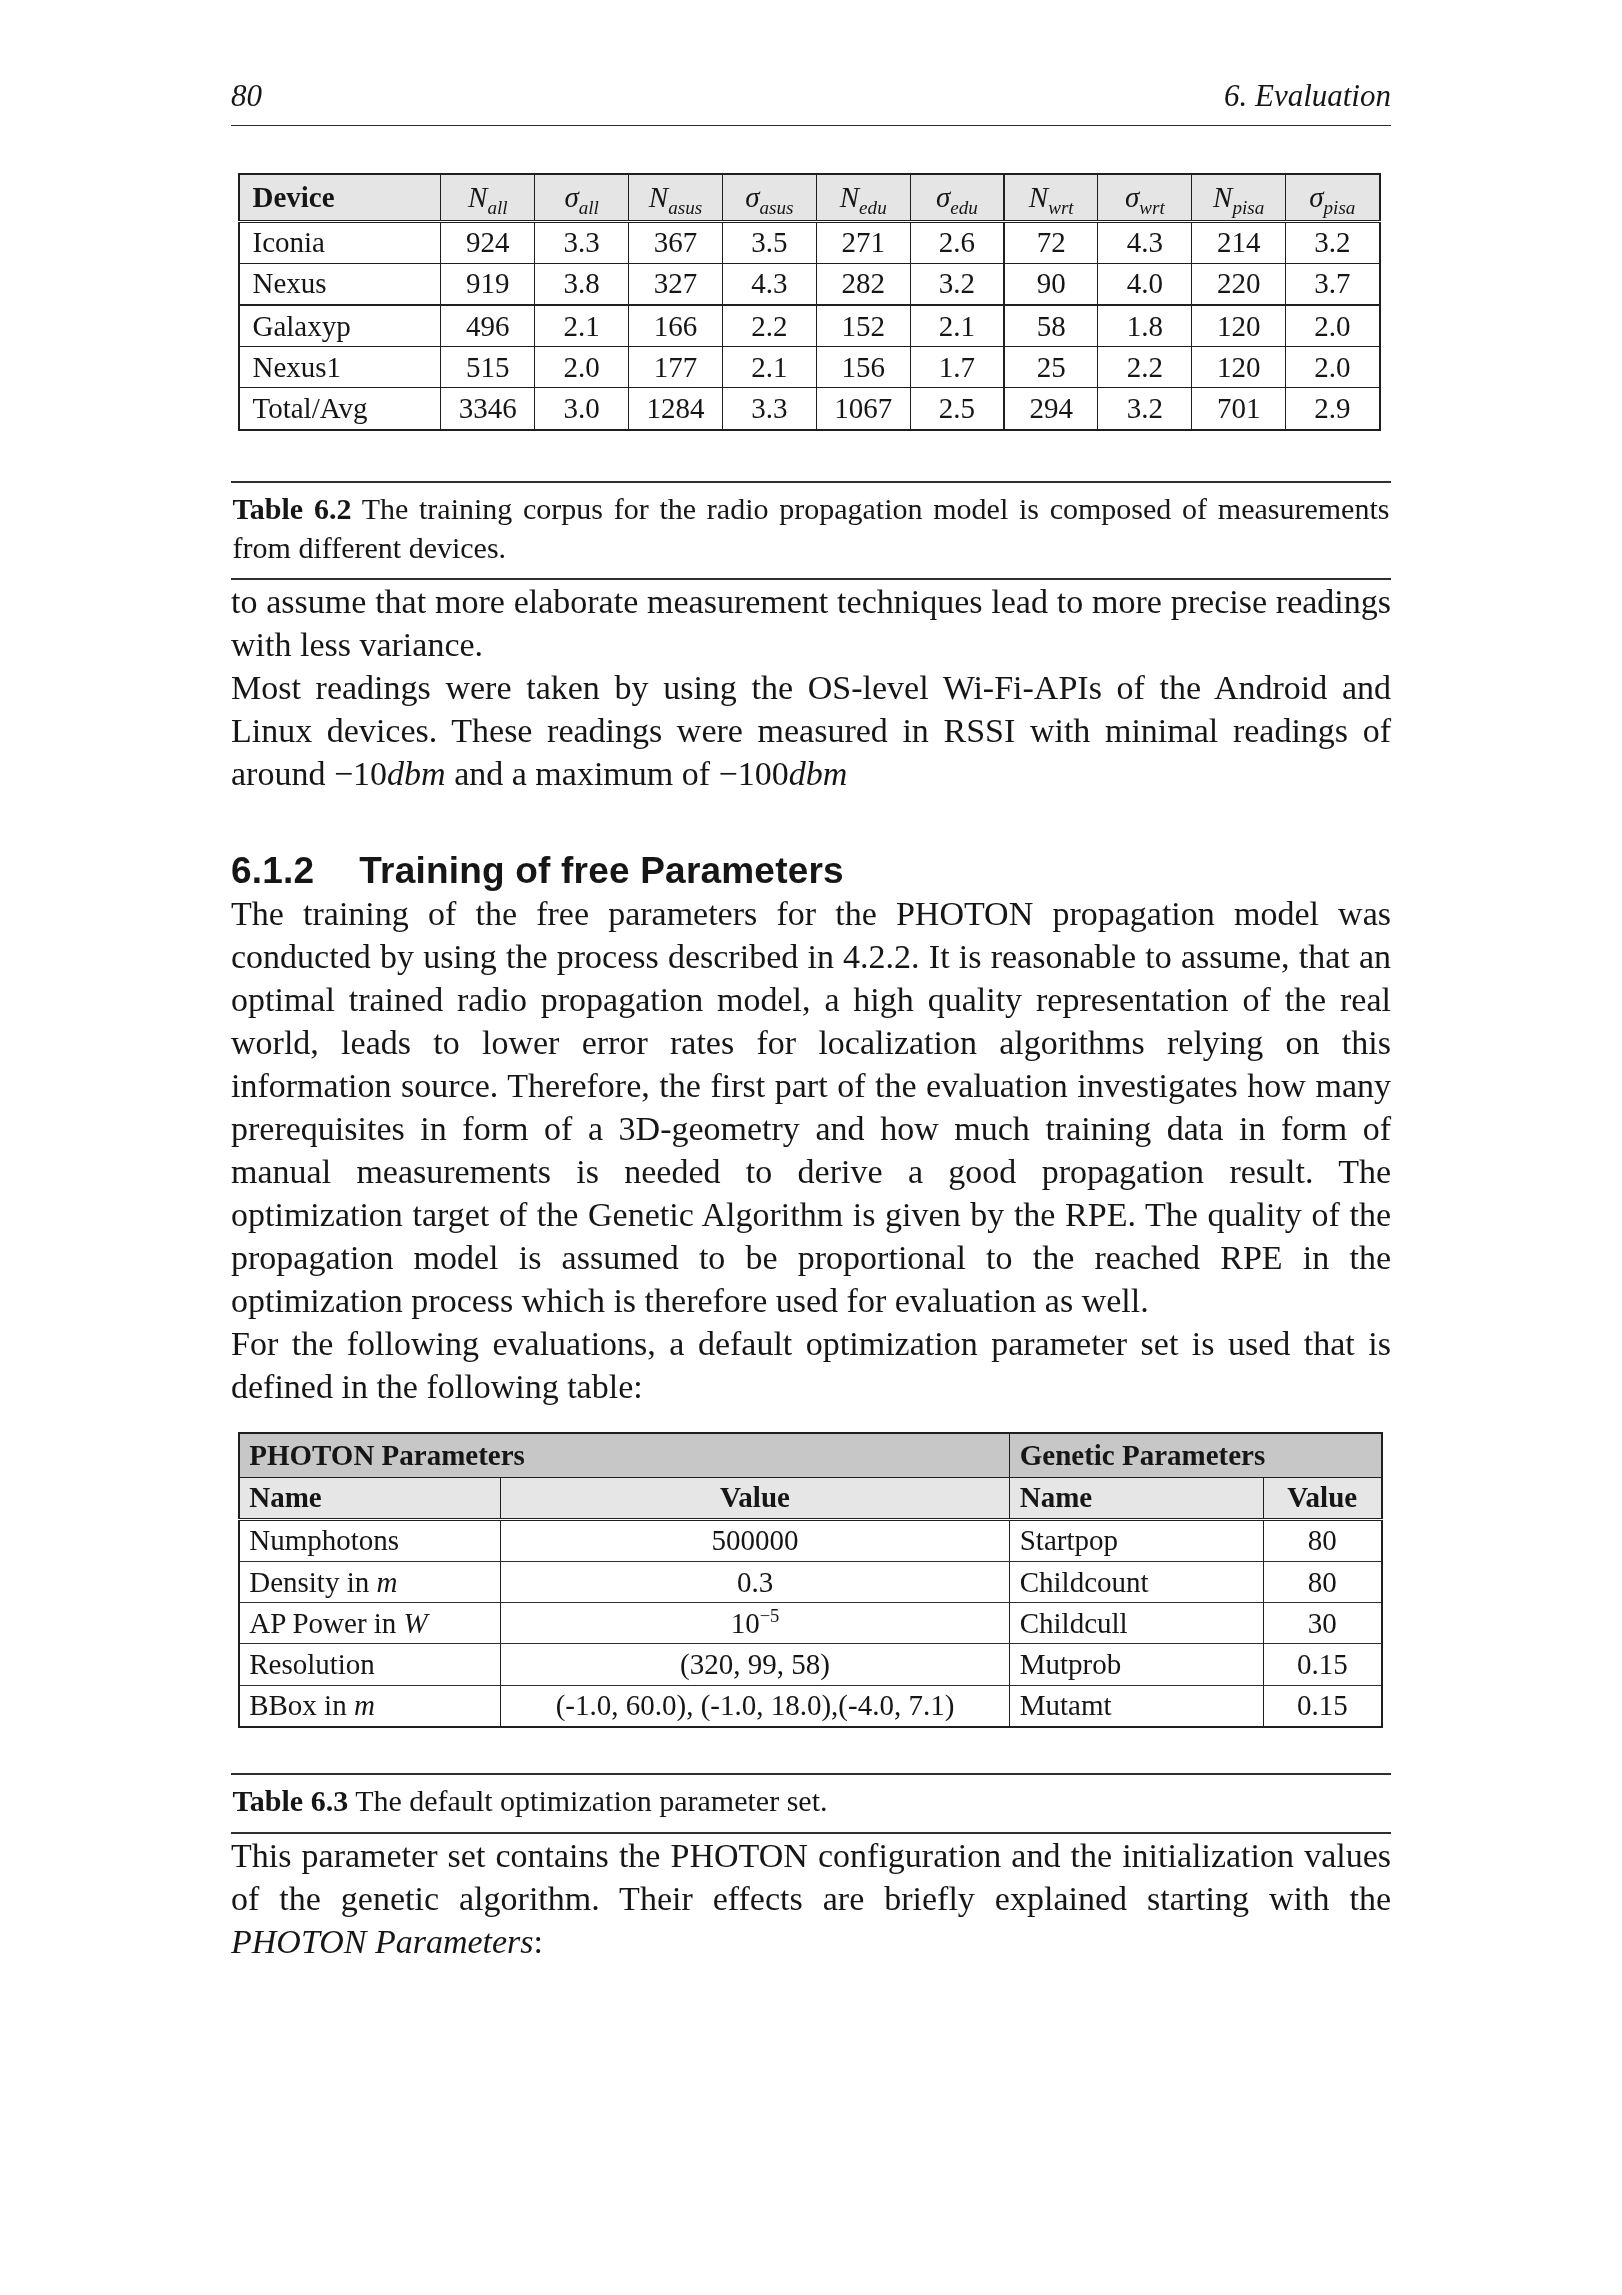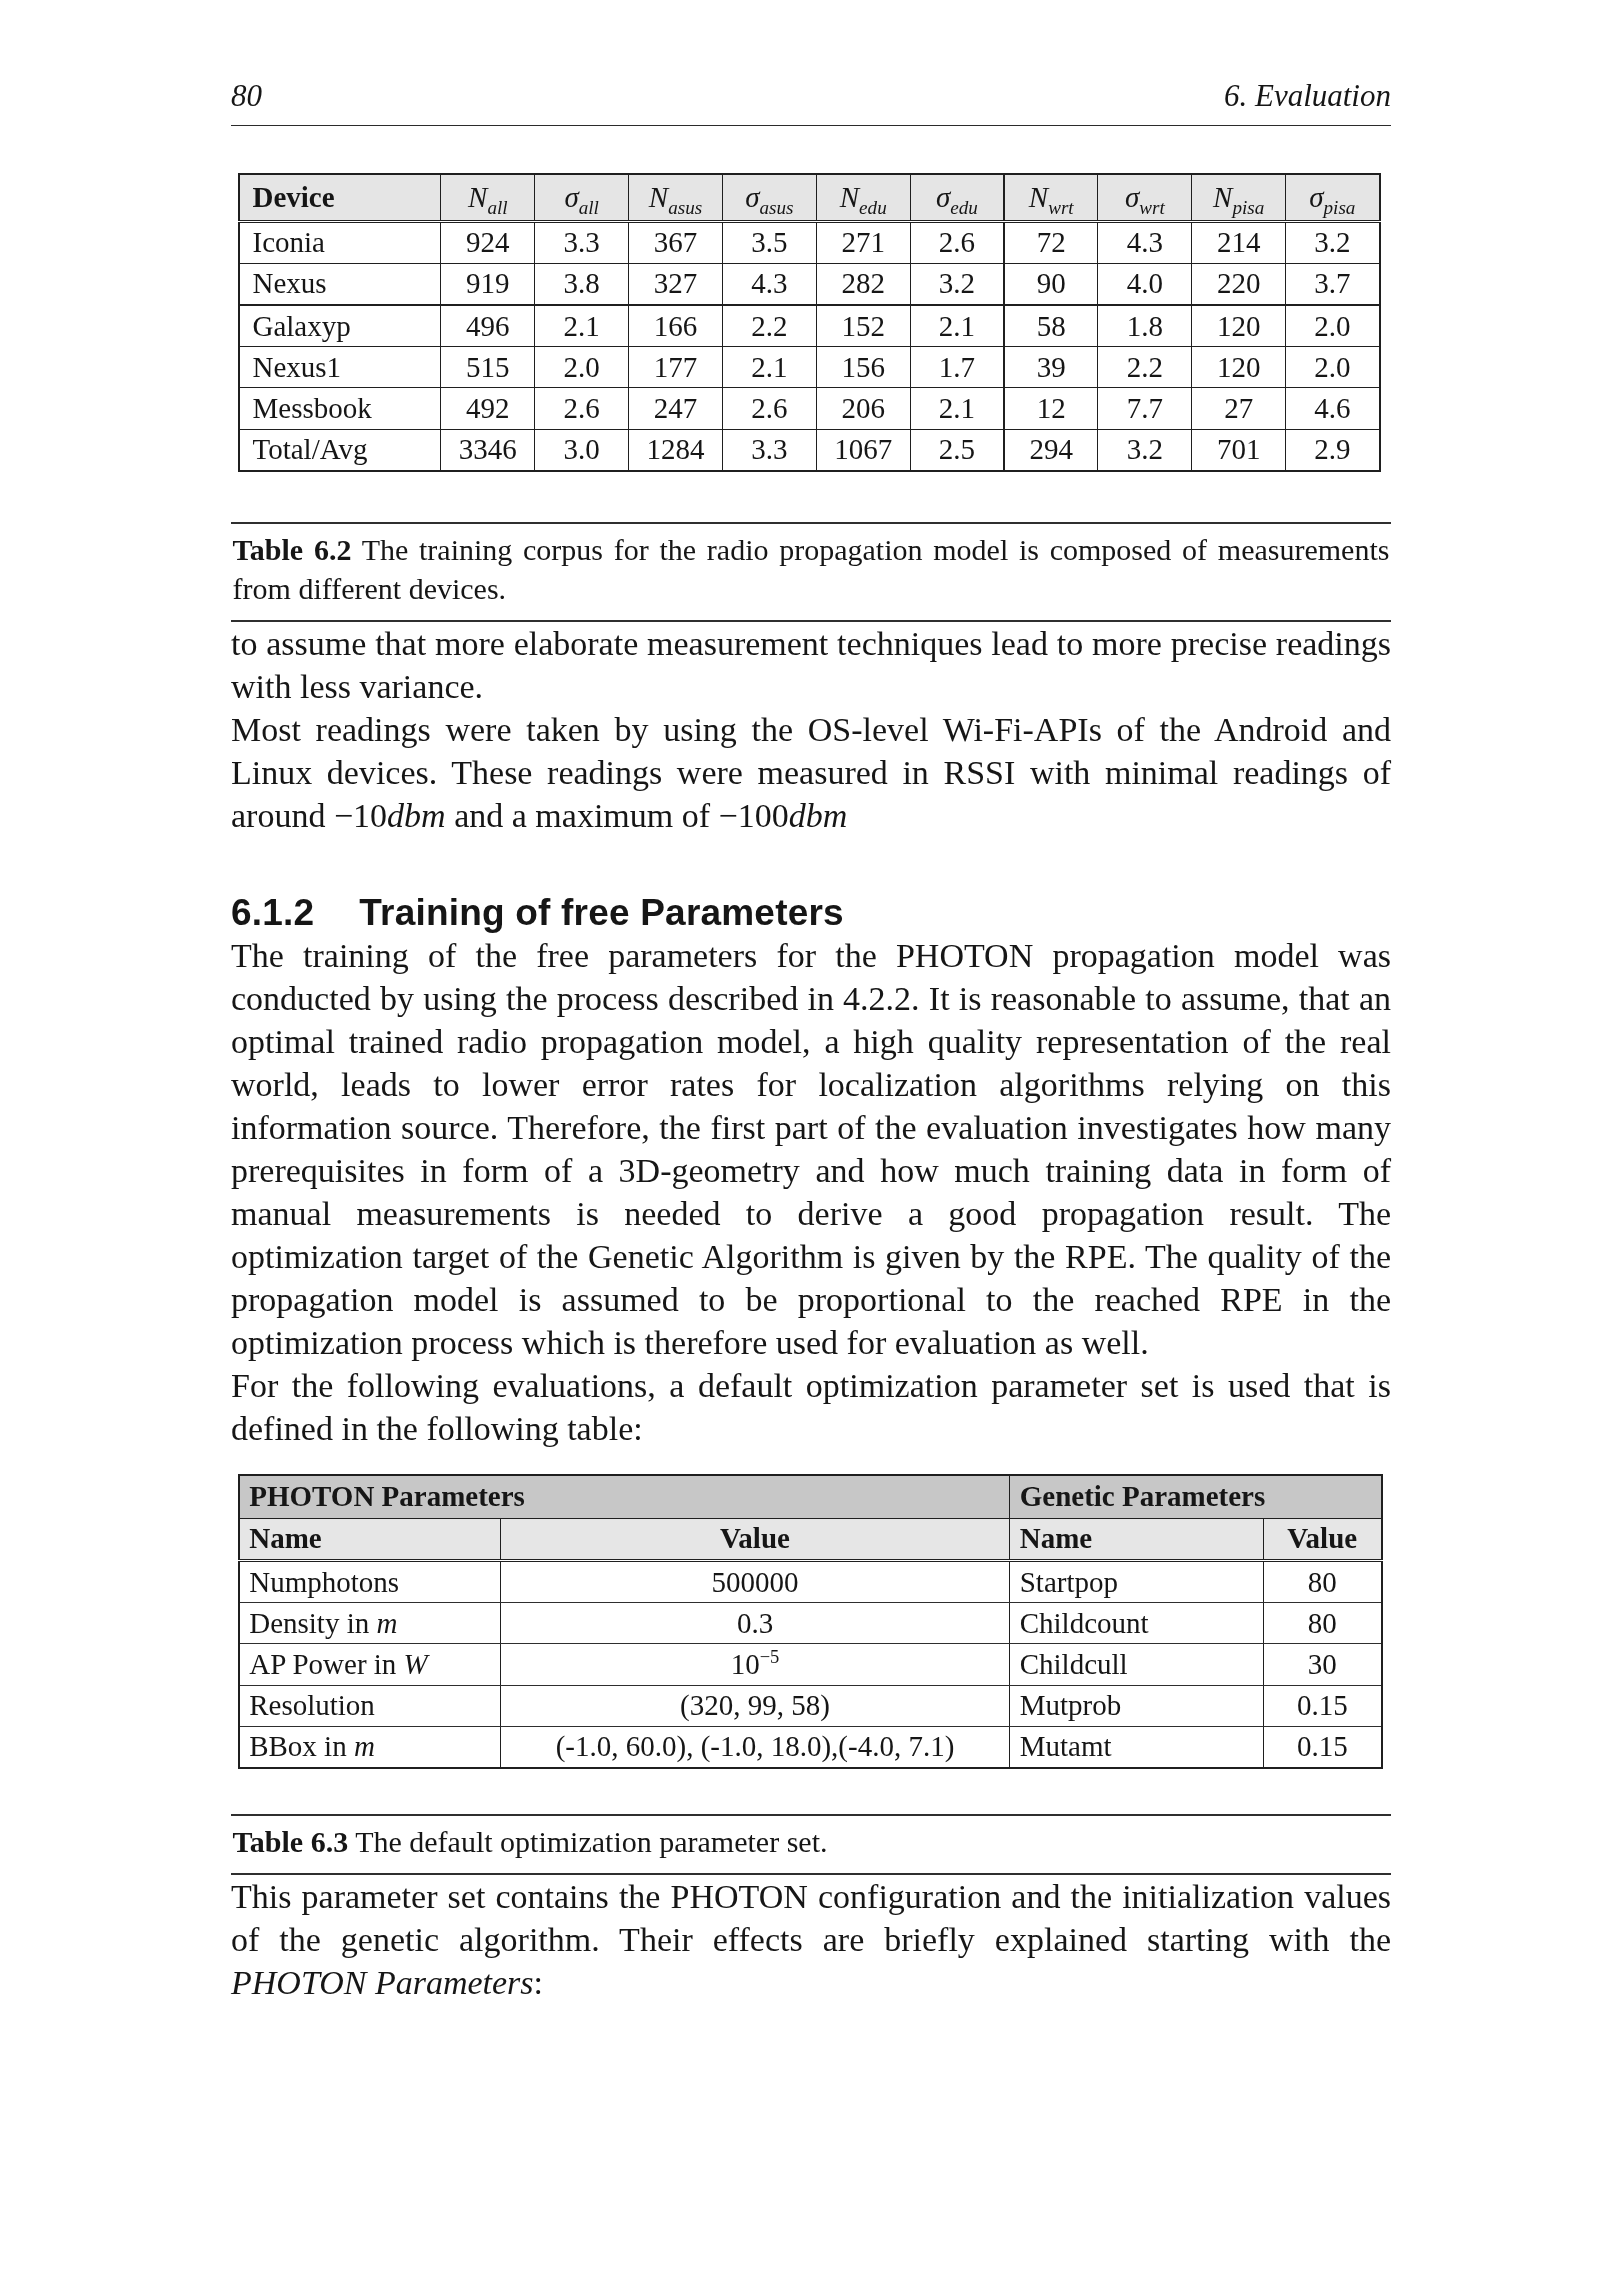--- a/index.html
+++ b/index.html
@@ -141,37 +141,24 @@
           <td>2.0</td>
         </tr>
         <tr>
           <td class="c-dev">Nexus1</td>
           <td>515</td>
           <td>2.0</td>
           <td>177</td>
           <td>2.1</td>
           <td>156</td>
           <td>1.7</td>
-          <td class="thickL">39</td>
+          <td class="thickL">25</td>
           <td>2.2</td>
           <td>120</td>
           <td>2.0</td>
-        </tr>
-        <tr>
-          <td class="c-dev">Messbook</td>
-          <td>492</td>
-          <td>2.6</td>
-          <td>247</td>
-          <td>2.6</td>
-          <td>206</td>
-          <td>2.1</td>
-          <td class="thickL">12</td>
-          <td>7.7</td>
-          <td>27</td>
-          <td>4.6</td>
         </tr>
         <tr>
           <td class="c-dev">Total/Avg</td>
           <td>3346</td>
           <td>3.0</td>
           <td>1284</td>
           <td>3.3</td>
           <td>1067</td>
           <td>2.5</td>
           <td class="thickL">294</td>

